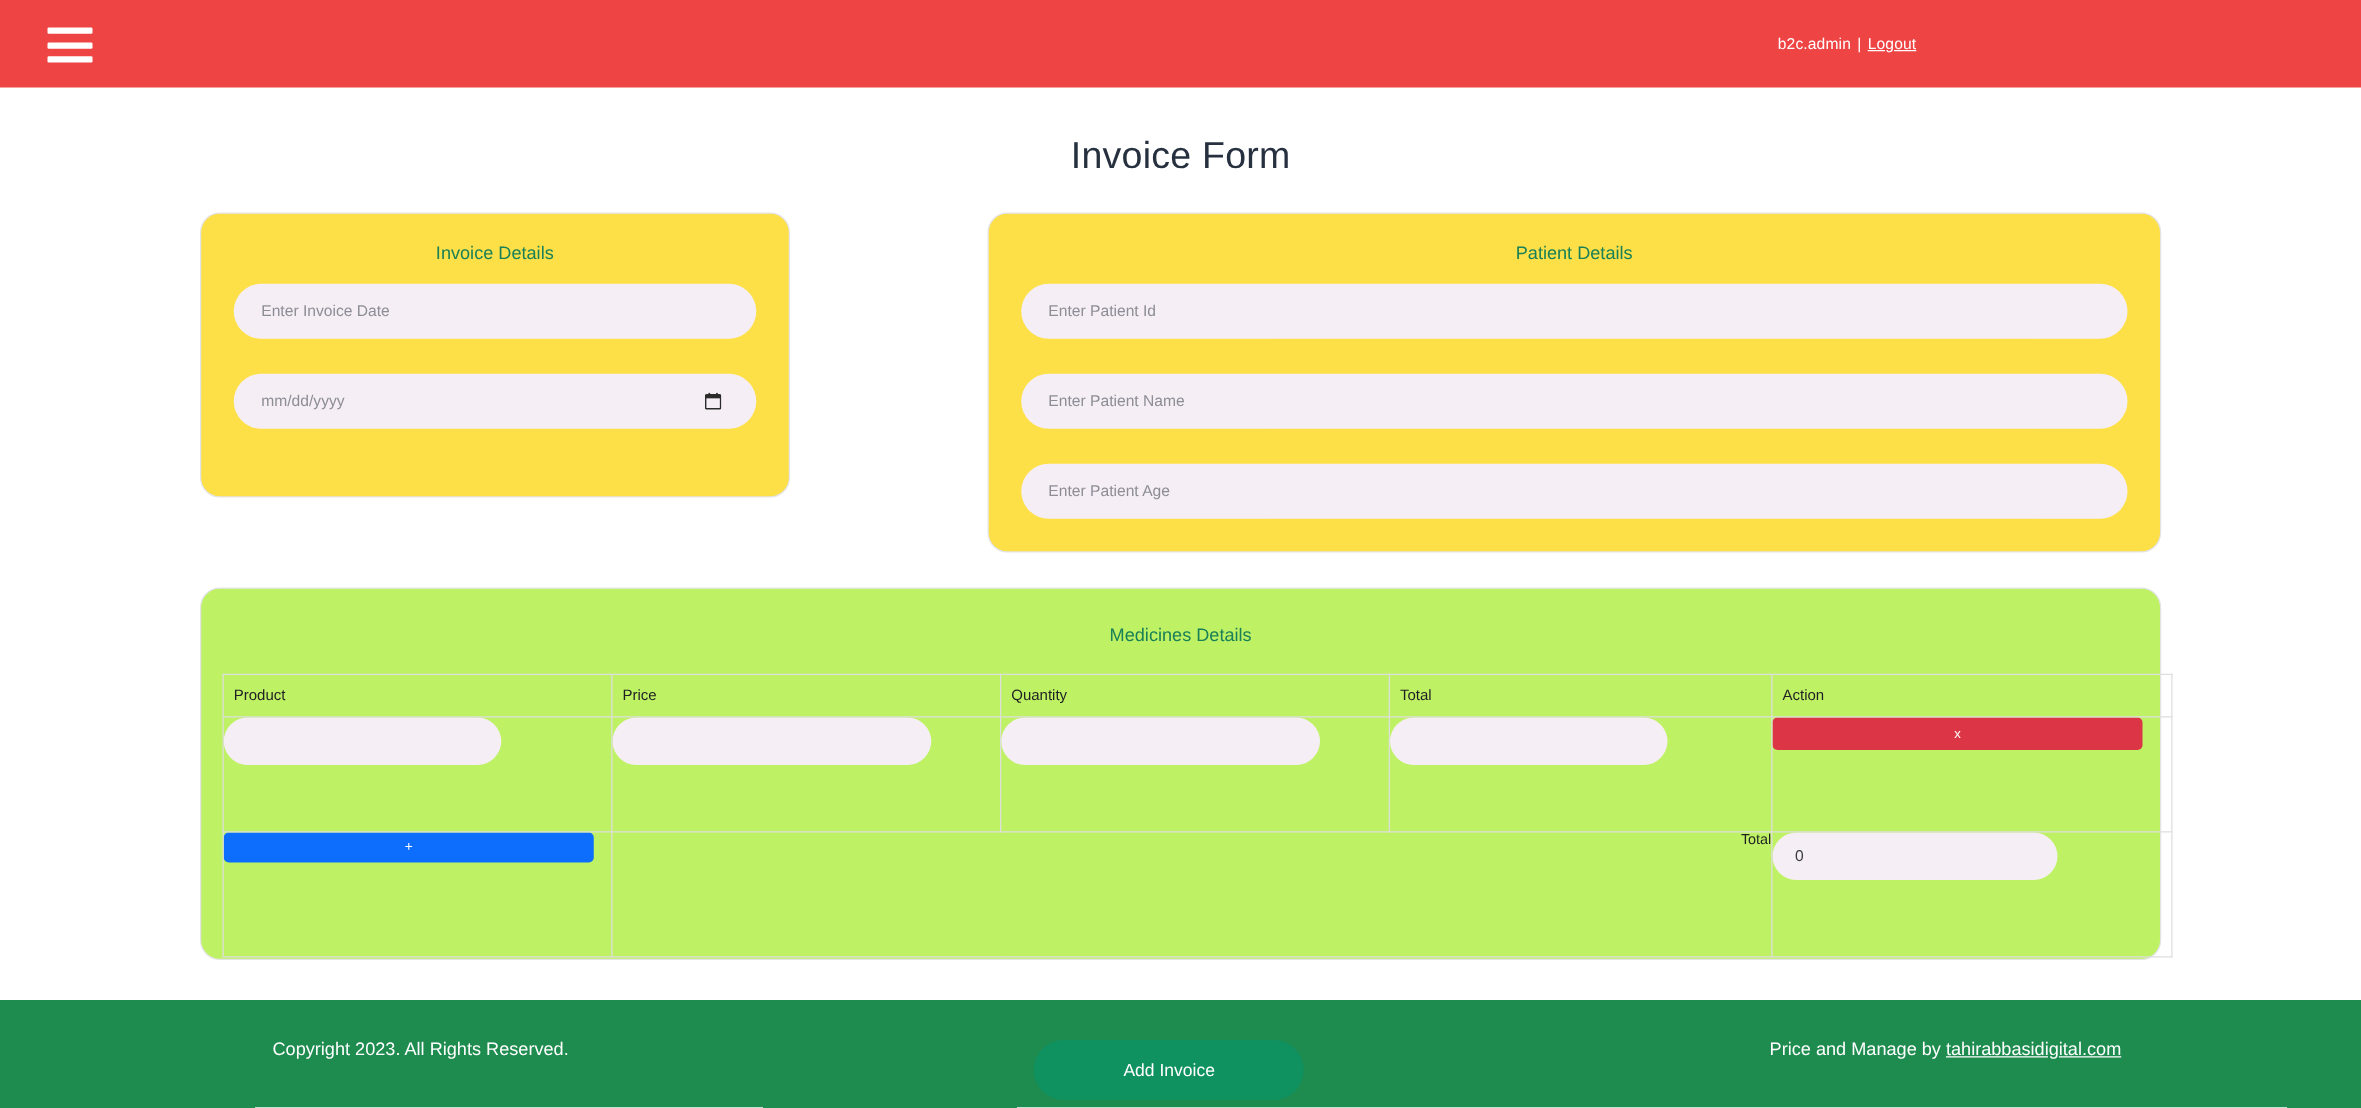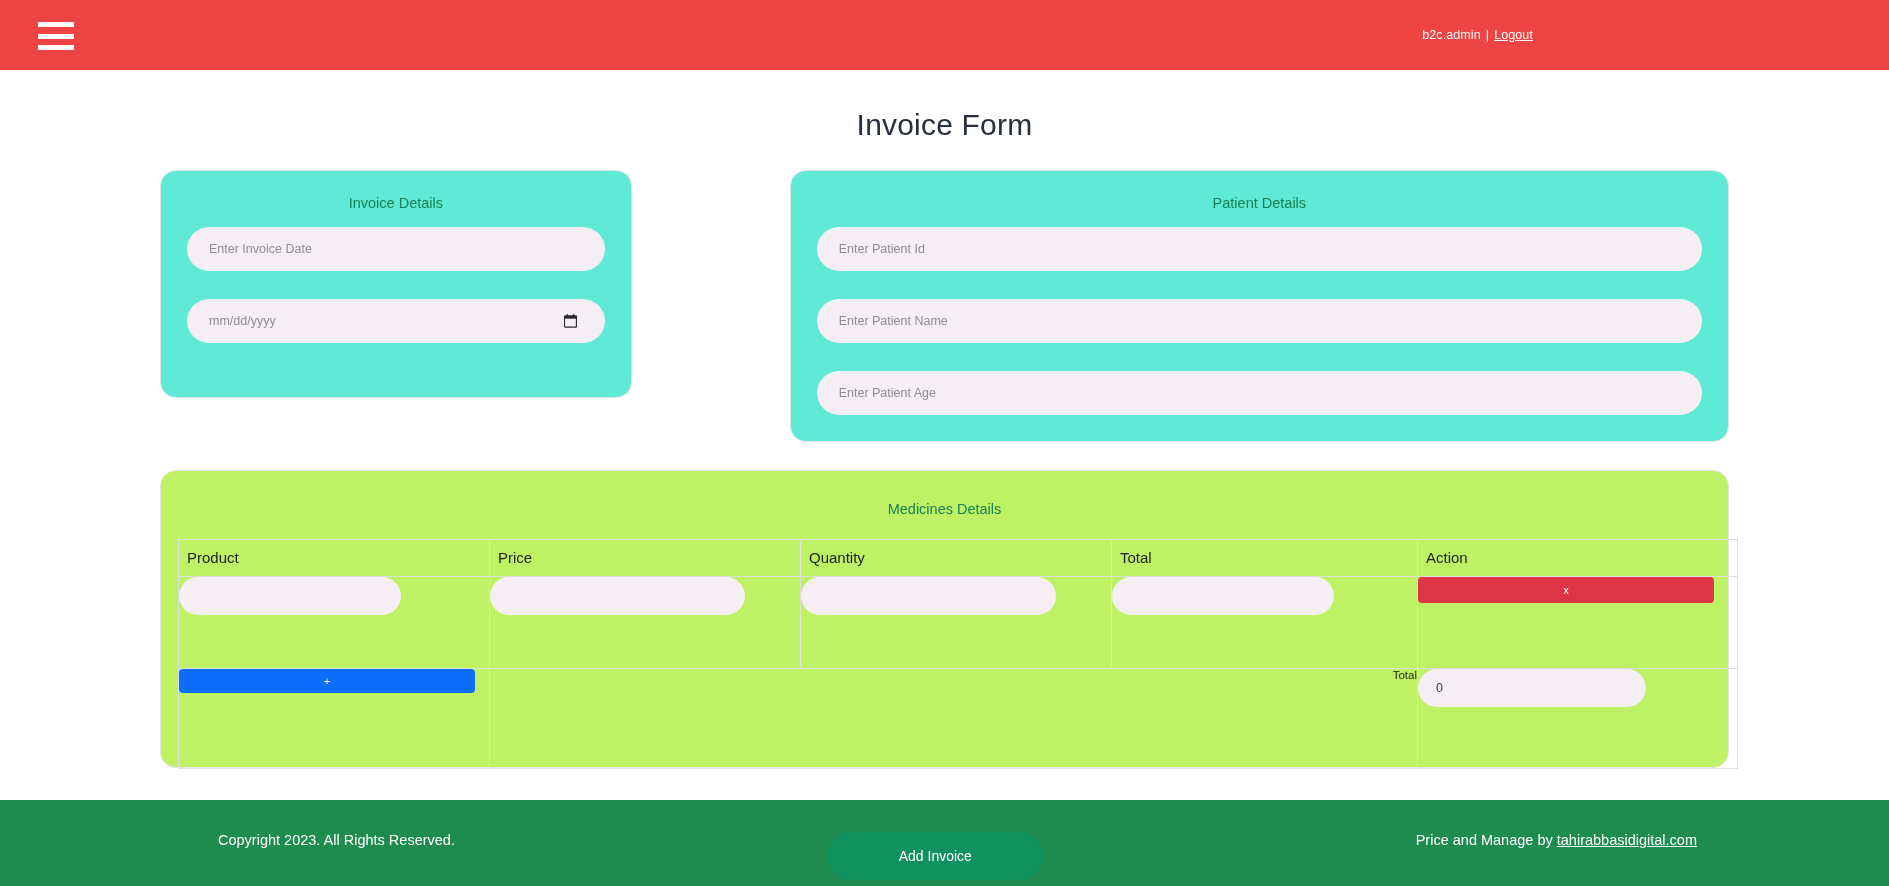--- a/index.html
+++ b/index.html
@@ -78,21 +78,21 @@
   .cards-row {
     display: flex;
     gap: 0;
     padding: 0 160px;
     margin-top: 28px;
     align-items: flex-start;
   }
   .card {
     border: 1px solid #e3e3e6;
     border-radius: 16px;
-    background: #5eead4;
+    background: #fde047;
     padding: 18px 26px 22px 26px;
   }
   .card-title {
     text-align: center;
     color: #198057;
     font-size: 14.5px;
     font-weight: 400;
     margin: 6px 0 16px 0;
   }
   .card-invoice {
@@ -158,21 +158,21 @@
     table-layout: fixed;
   }
   table.med-table th,
   table.med-table td {
     border: 1px solid #dededf;
     padding: 0;
     vertical-align: top;
   }
   table.med-table th {
     font-weight: 400;
-    font-size: 15px;
+    font-size: 12px;
     color: #1f1f24;
     text-align: left;
     padding: 9px 8px 10px 8px;
     height: 30px;
   }
   .col-product { width: 311px; }
   .col-price   { width: 311px; }
   .col-qty     { width: 311px; }
   .col-total   { width: 306px; }
   .col-action  { width: 320px; }

